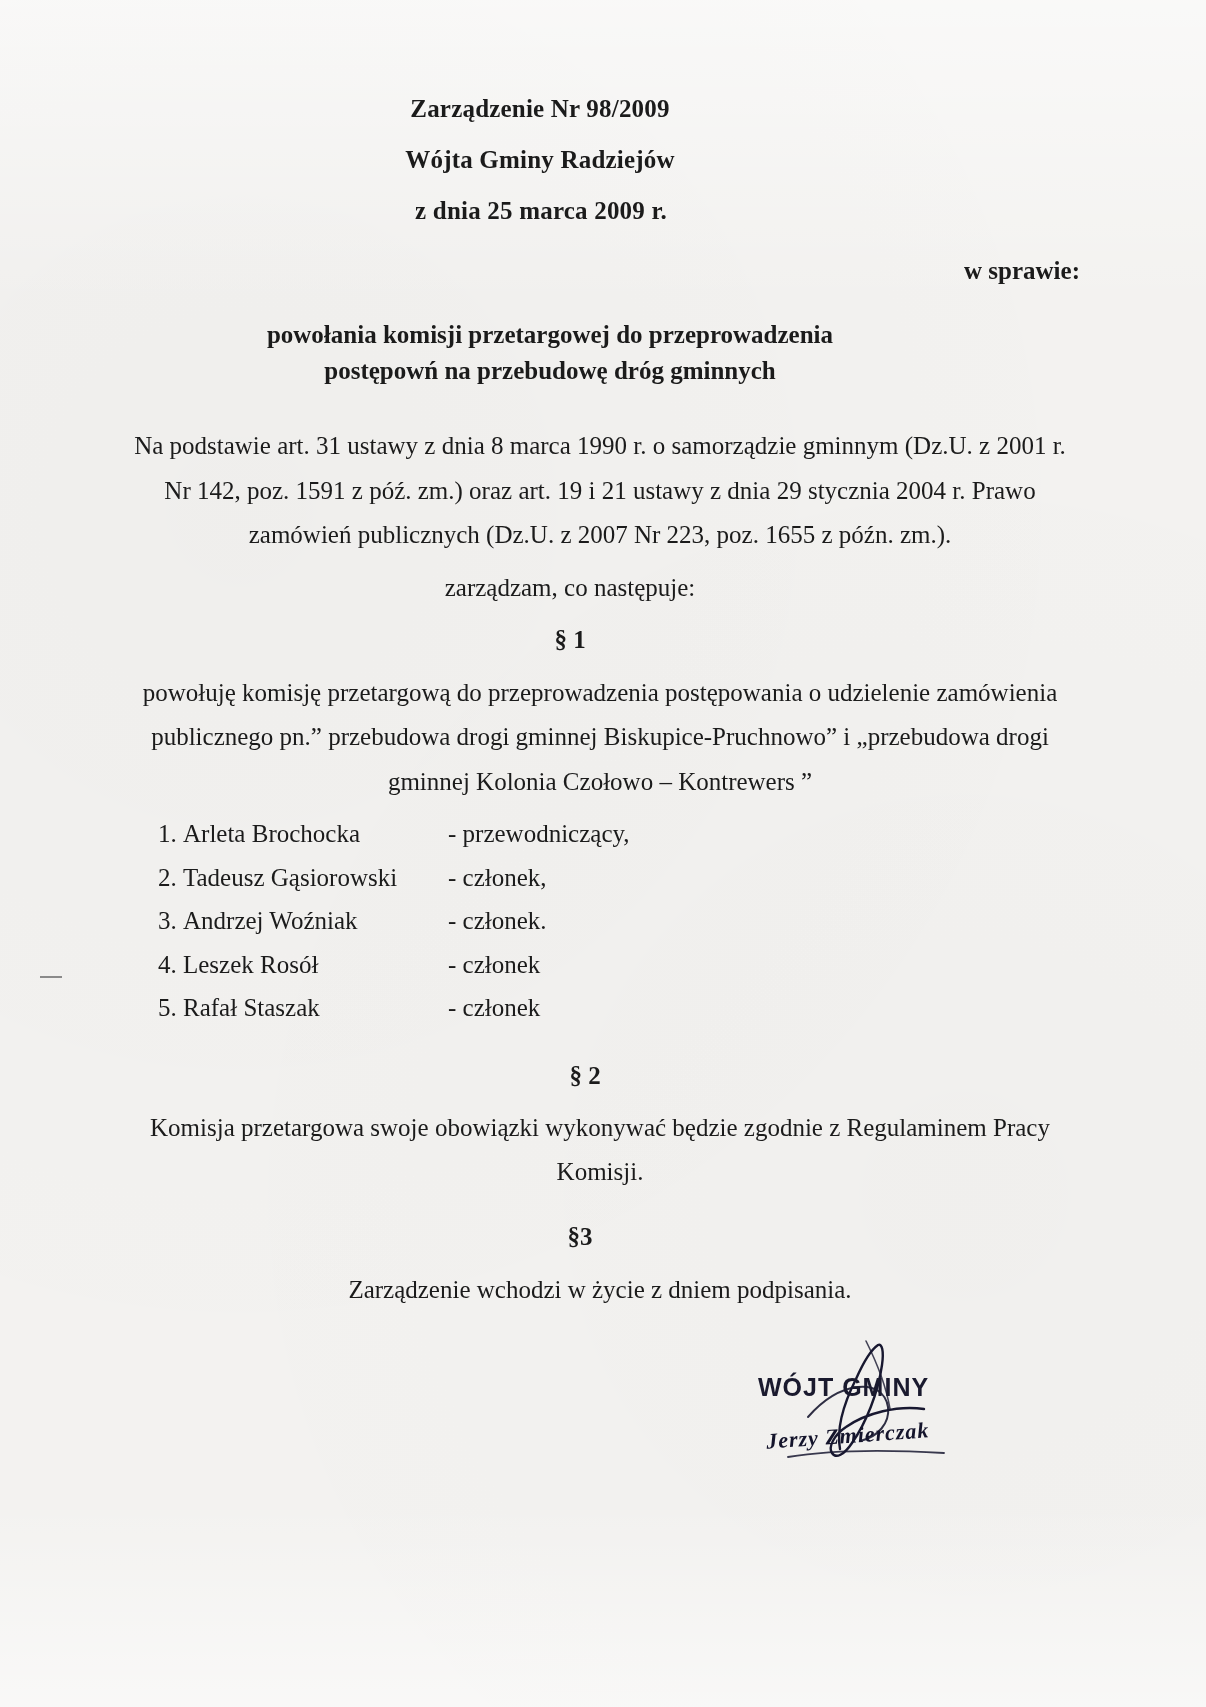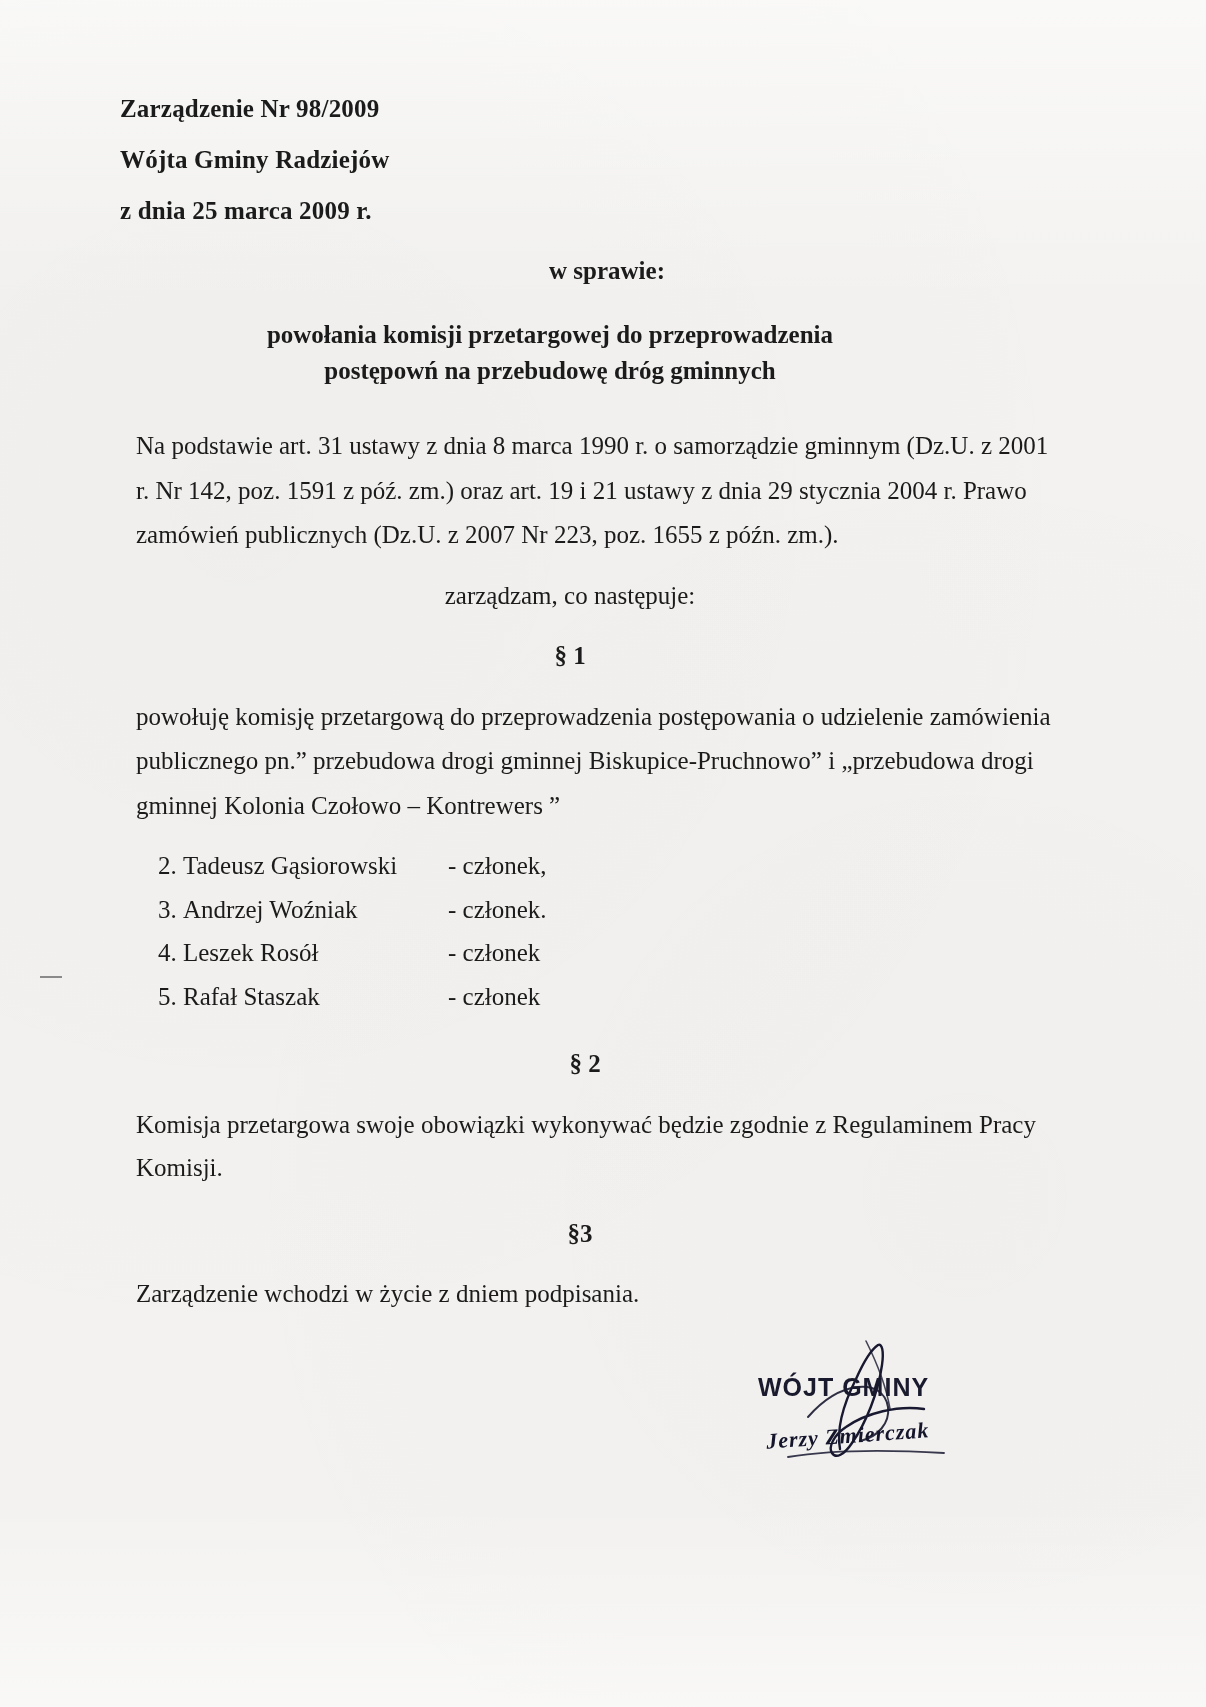--- a/index.html
+++ b/index.html
@@ -30,53 +30,54 @@
   }
   .content {
     position: absolute;
     left: 120px;
     top: 96px;
     width: 960px;
   }
 
   
   .title-block {
+    text-align: center;
     font-weight: bold;
     font-size: 25px;
     line-height: 1.0;
   }
   .title-line {
     margin: 0 0 26px 0;
     letter-spacing: 0.2px;
   }
   .title-line.l1 { padding-right: 120px; }
   .title-line.l2 { padding-right: 120px; }
   .title-line.l3 { padding-right: 118px; margin-bottom: 34px; }
 
   .insprawie {
     font-weight: bold;
     font-size: 25px;
     margin: 0 0 32px 14px;
-    text-align: center;
+    text-align: right;
   }
   .subject {
     font-weight: bold;
     font-size: 25px;
     line-height: 1.42;
     text-align: center;
     padding-right: 100px;
     margin-bottom: 36px;
   }
 
   .body-text {
     font-size: 25px;
     line-height: 1.78;
     text-align: left;
   }
-  .body-text p { margin: 16px; }
+  .body-text p { margin: 8px; text-align: center; }
 
   .legal-basis { margin-bottom: 18px; }
 
   .center-line {
     text-align: center;
     font-size: 25px;
     padding-right: 60px;
     margin: 8px 0 10px 0;
   }
   .para-mark {
@@ -186,20 +187,24 @@
       <p class="legal-basis">Na podstawie art. 31 ustawy z dnia 8 marca 1990 r. o samorządzie gminnym (Dz.U. z 2001 r. Nr 142, poz. 1591 z póź. zm.) oraz art. 19 i 21 ustawy z dnia 29 stycznia 2004 r. Prawo zamówień publicznych (Dz.U. z 2007 Nr 223, poz. 1655 z późn. zm.).</p>
 
       <p class="center-line">zarządzam, co następuje:</p>
 
       <p class="para-mark p1">§ 1</p>
 
       <p class="block-1">powołuję komisję przetargową do przeprowadzenia postępowania o udzielenie zamówienia publicznego pn.” przebudowa drogi gminnej Biskupice-Pruchnowo” i „przebudowa drogi gminnej Kolonia Czołowo – Kontrewers ”</p>
 
 
       <ul class="members">
+        <li>
+          <span class="m-name"><span>1.</span>&nbsp;<span>Arleta Brochocka</span></span>
+          <span class="m-role">-  przewodniczący,</span>
+        </li>
         <li>
           <span class="m-name"><span>2.</span>&nbsp;<span>Tadeusz Gąsiorowski</span></span>
           <span class="m-role">- członek,</span>
         </li>
         <li>
           <span class="m-name"><span>3.</span>&nbsp;<span>Andrzej Woźniak</span></span>
           <span class="m-role">- członek.</span>
         </li>
         <li>
           <span class="m-name"><span>4.</span>&nbsp;<span>Leszek Rosół</span></span>

